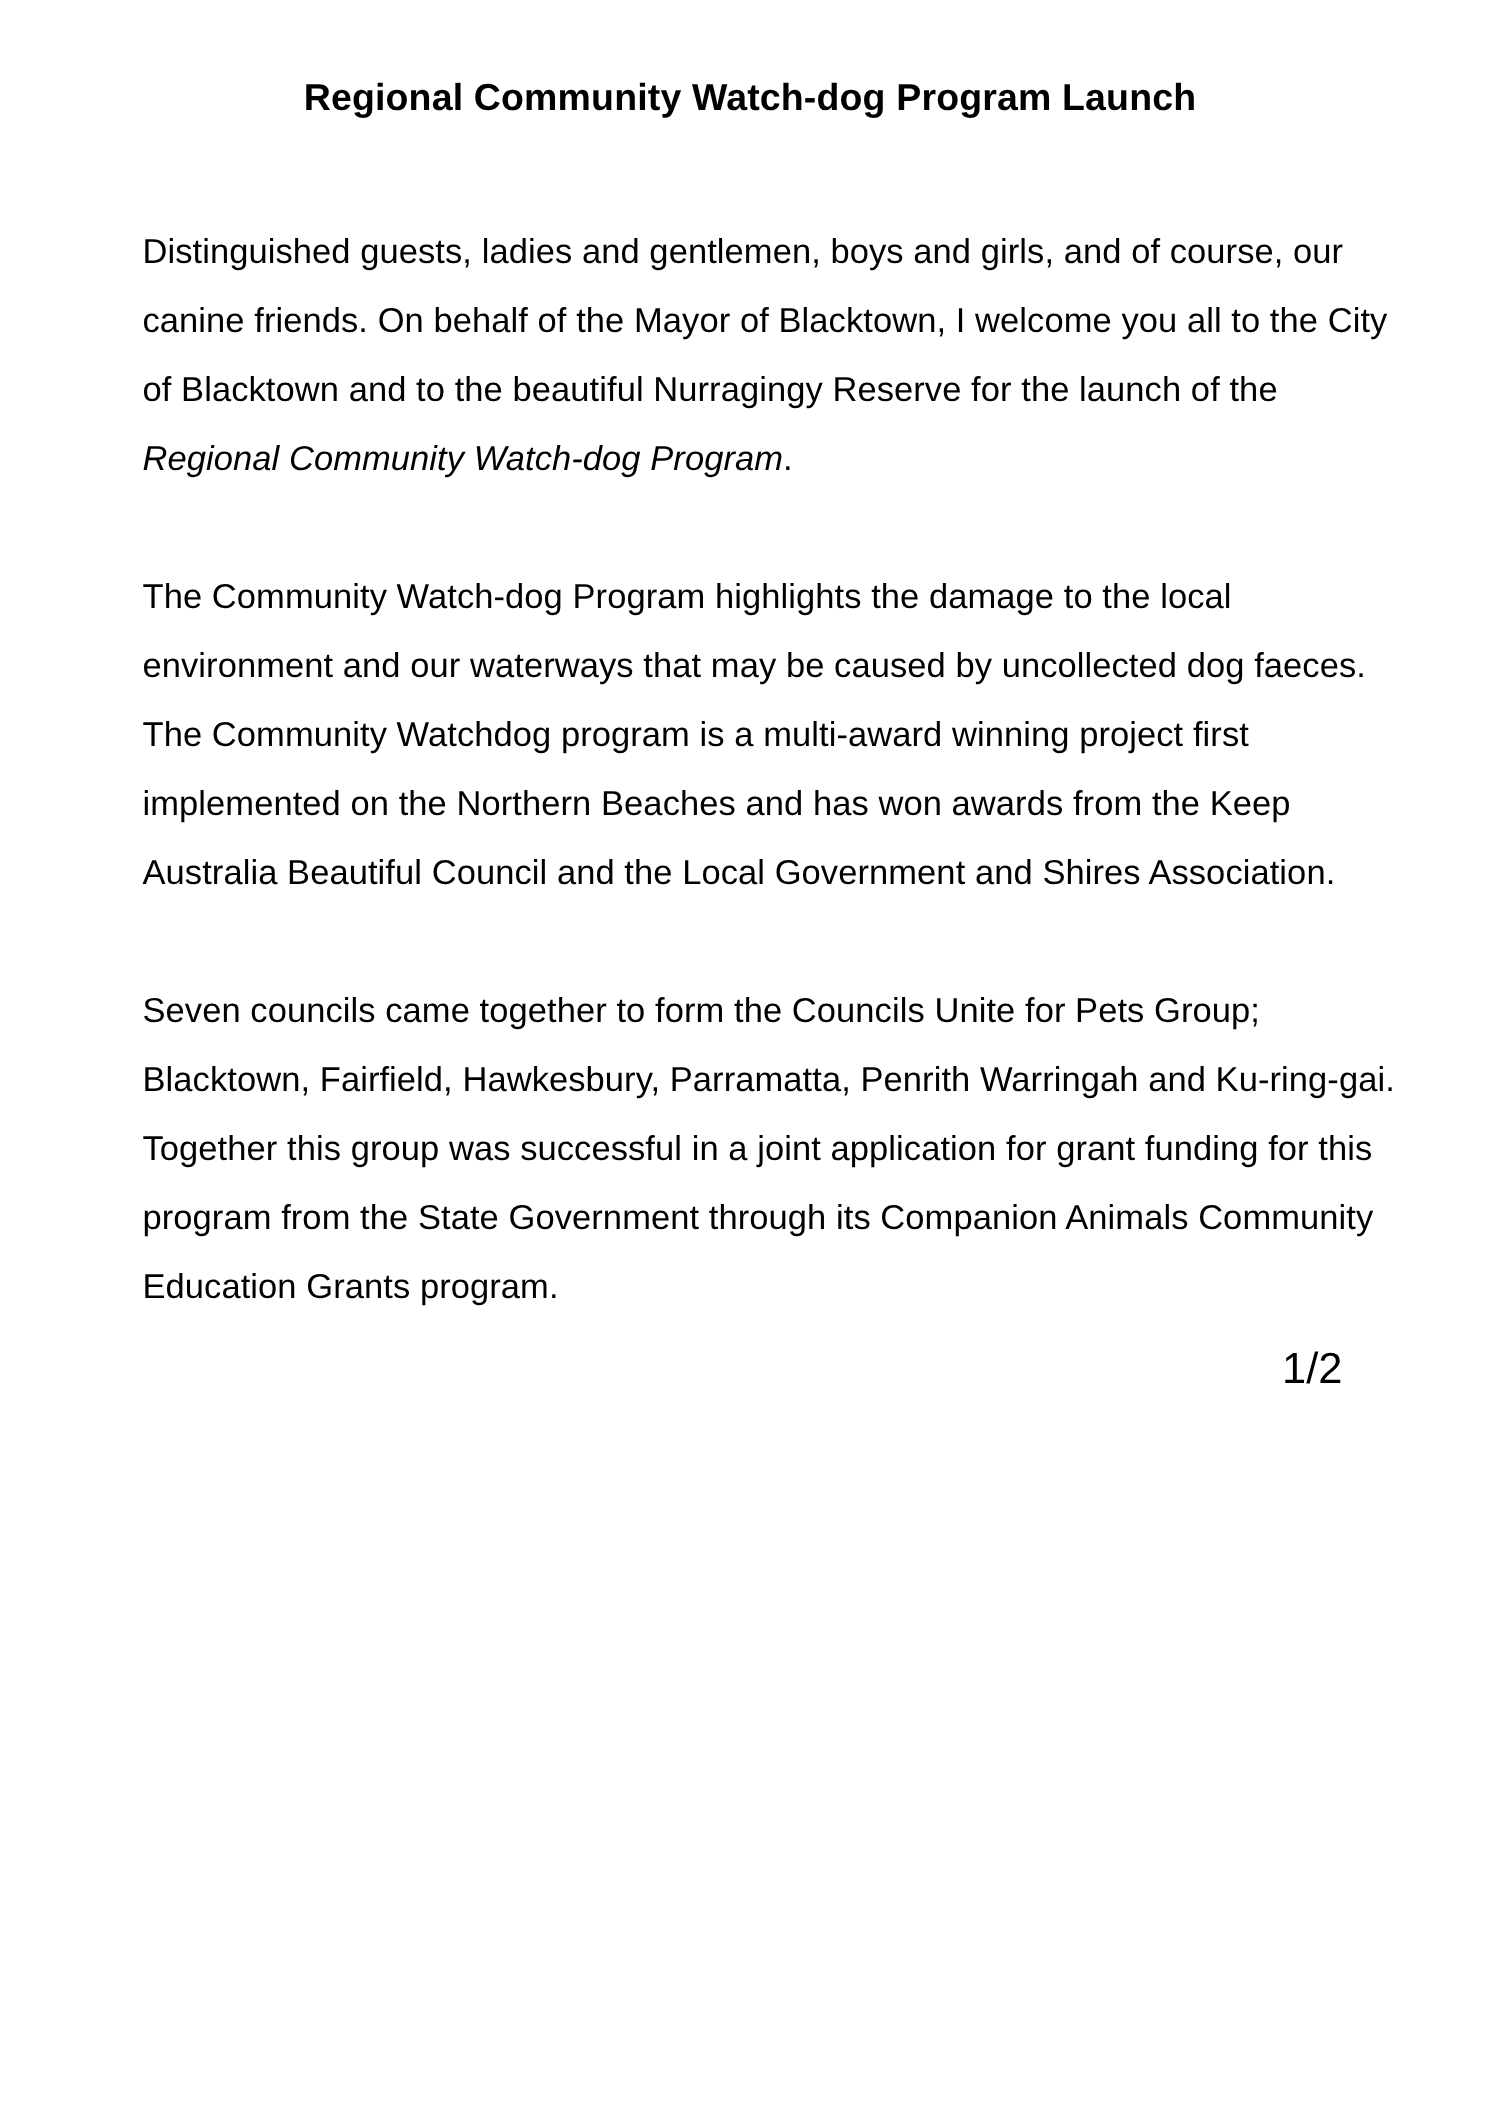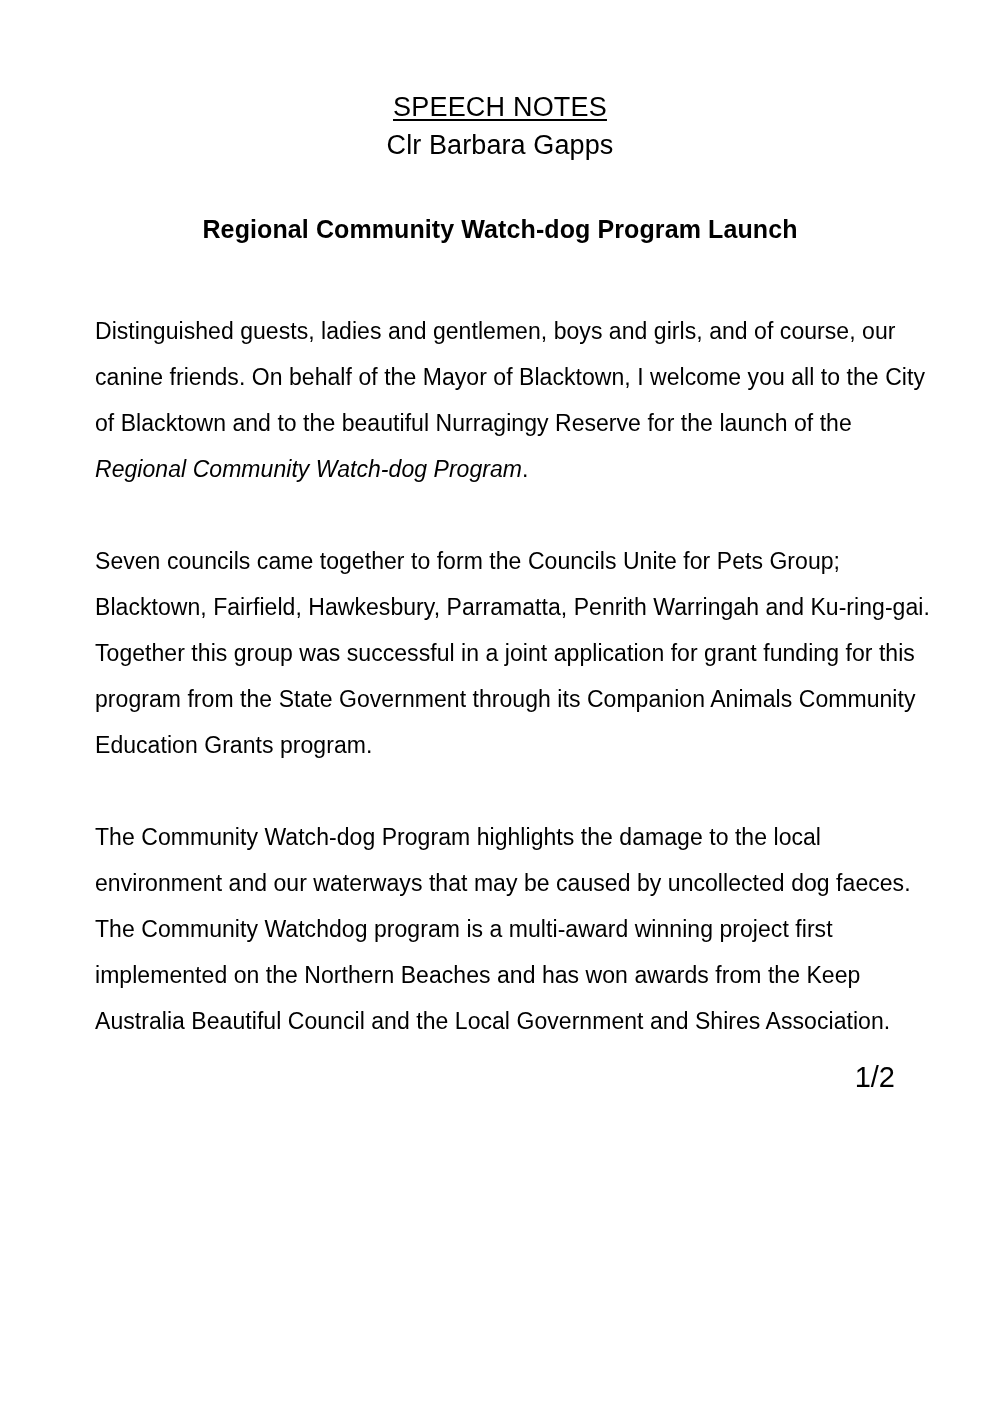--- a/index.html
+++ b/index.html
@@ -91,36 +91,32 @@
     font-size: 29px;
     line-height: 46px;
     font-weight: 400;
   }
 </style>
 </head>
 <body>
 
 <div class="page">
 
-  <div class="doc-header">
-    <div class="doc-header-title">SPEECH NOTES</div>
-    <div class="doc-header-subtitle">Clr Barbara Gapps</div>
-  </div>
 
   <div class="event-title">
     <span class="tline">Regional Community Watch-dog Program Launch</span>
   </div>
 
   <div class="body-copy">
 
     <p class="para"><span>Distinguished guests, ladies and gentlemen, boys and girls, and of course, our canine friends. On behalf of the Mayor of Blacktown, I welcome you all to the City of Blacktown and to the beautiful Nurragingy Reserve for the launch of the </span><span class="ital">Regional Community Watch-dog Program</span><span>.</span></p>
 
+    <p class="para">The Community Watch-dog Program highlights the damage to the local environment and our waterways that may be caused by uncollected dog faeces.  The Community Watchdog program is a multi-award winning project first implemented on the Northern Beaches and has won awards from the Keep Australia Beautiful Council and the Local Government and Shires Association.</p>
+
     <p class="para">Seven councils came together to form the Councils Unite for Pets Group; Blacktown, Fairfield, Hawkesbury, Parramatta, Penrith Warringah and Ku-ring-gai. Together this group was successful in a joint application for grant funding for this program from the State Government through its Companion Animals Community Education Grants program.</p>
-
-    <p class="para">The Community Watch-dog Program highlights the damage to the local environment and our waterways that may be caused by uncollected dog faeces.  The Community Watchdog program is a multi-award winning project first implemented on the Northern Beaches and has won awards from the Keep Australia Beautiful Council and the Local Government and Shires Association.</p>
 
   </div>
 
   <div class="page-number-row">
     <span class="page-number">1/2</span>
   </div>
 
 </div>
 
 </body></html>

